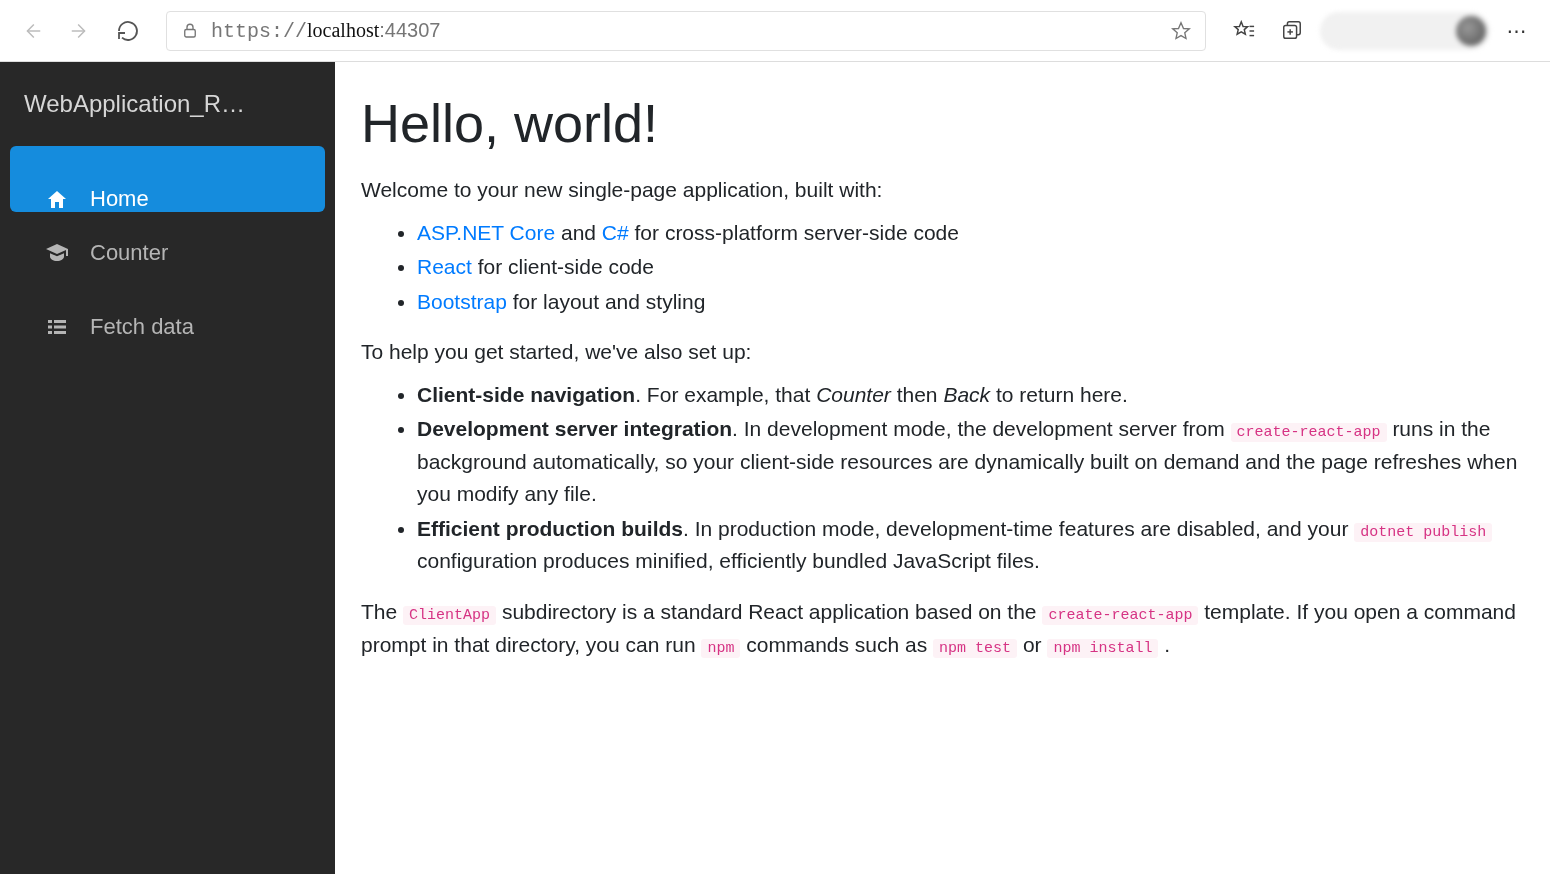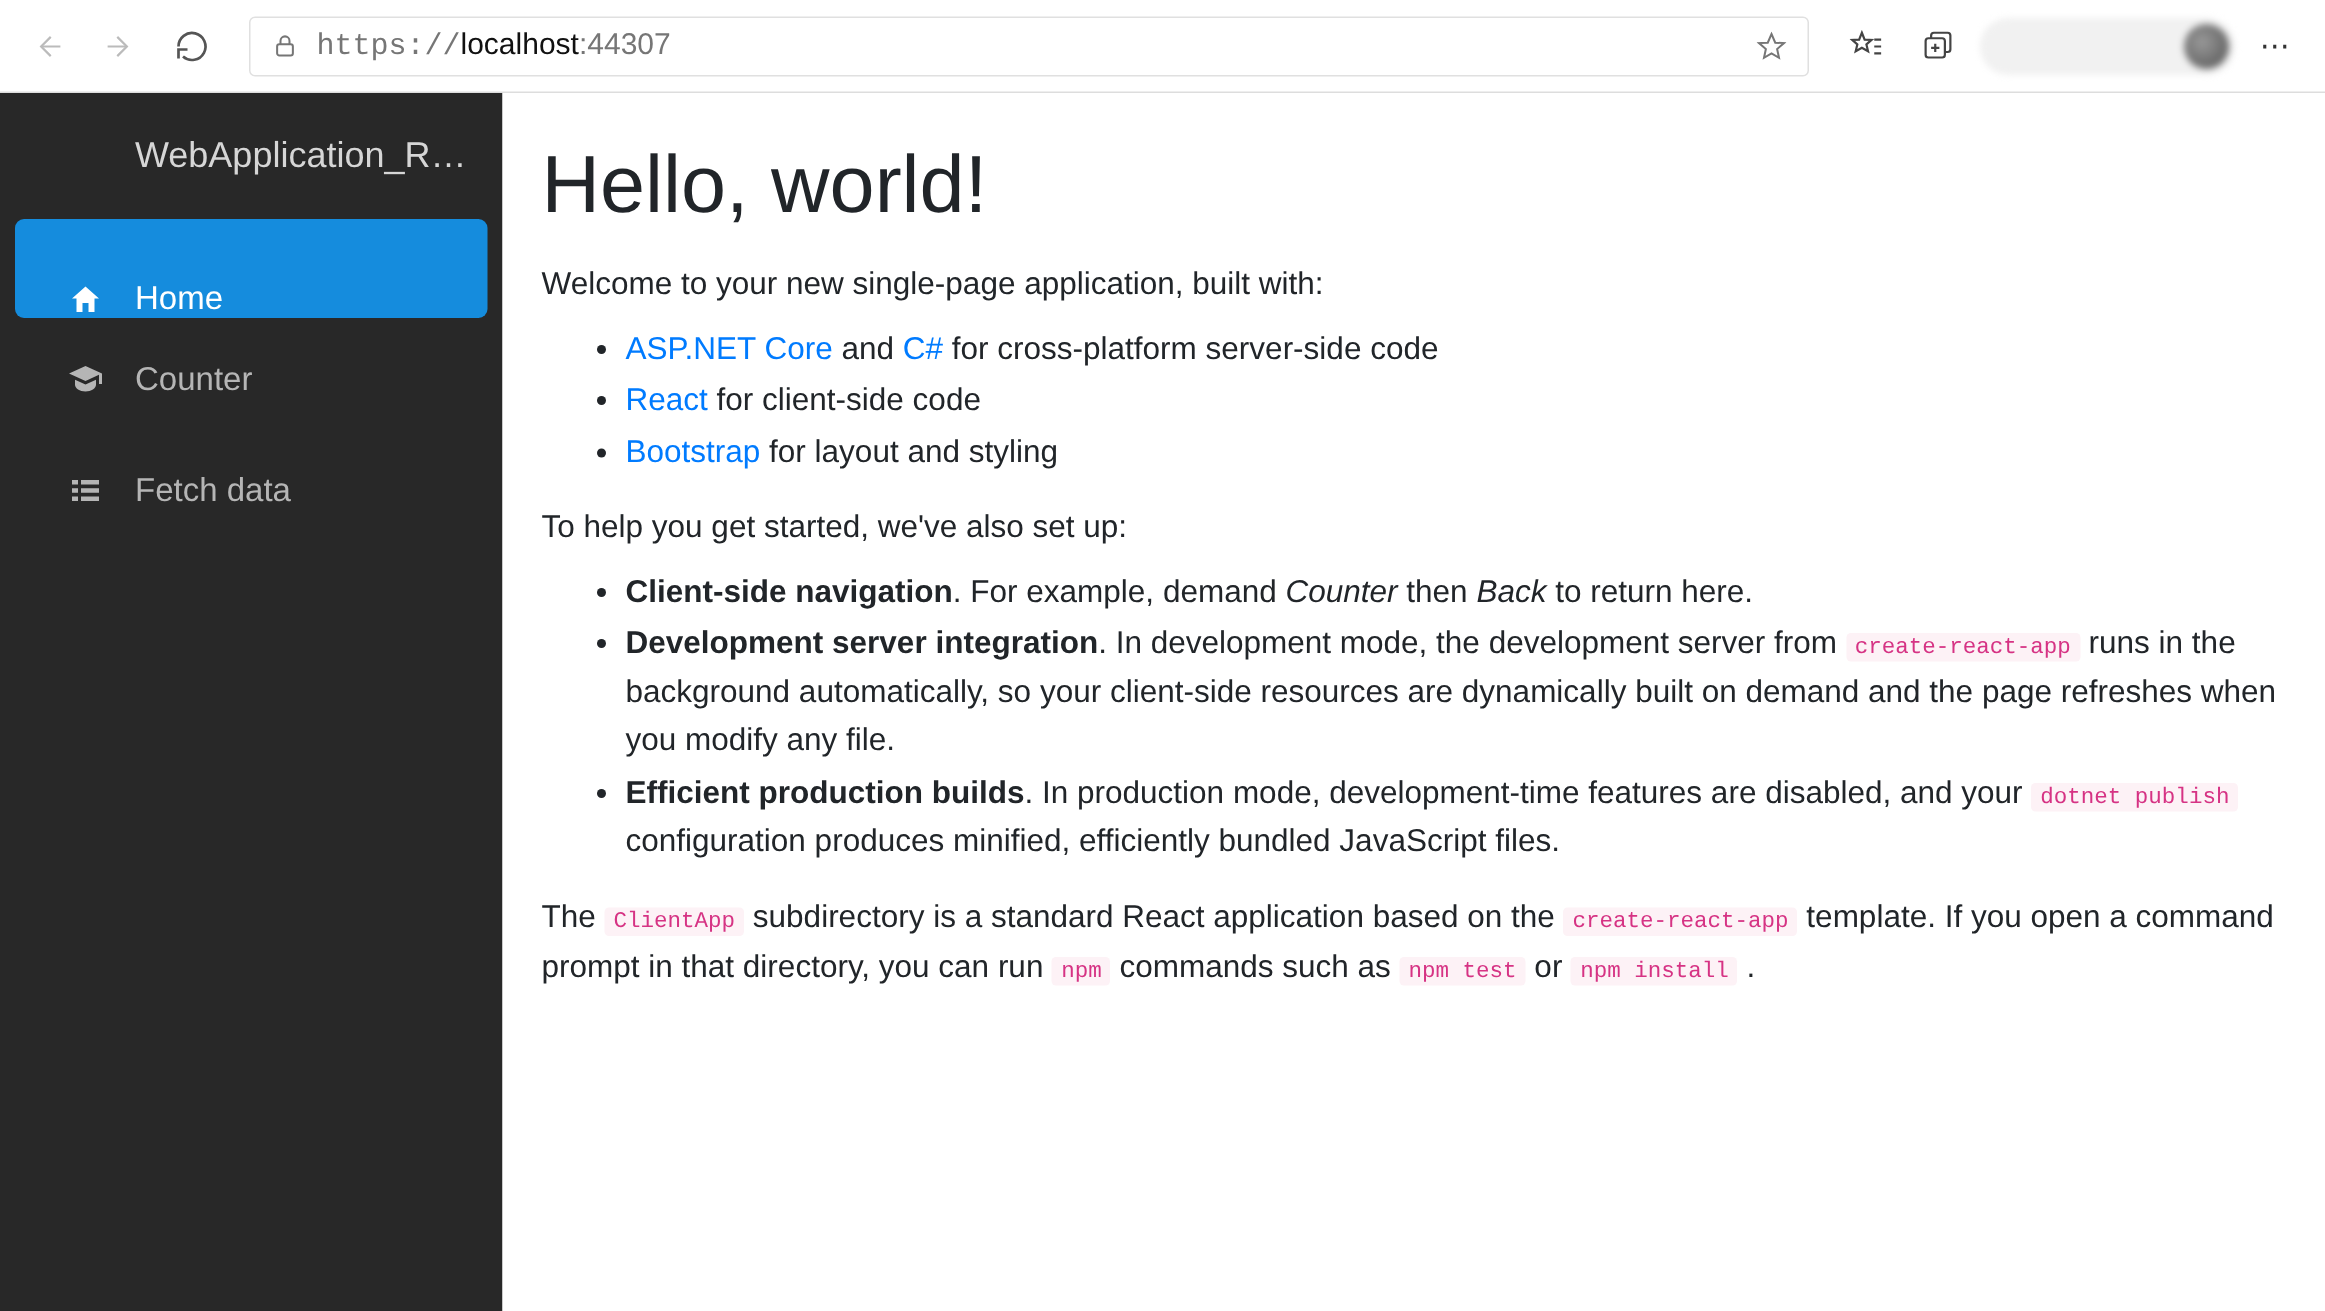--- a/index.html
+++ b/index.html
@@ -29,21 +29,21 @@
     align-items: center;
     gap: 12px;
     padding: 0 14px;
     border: 1px solid #e0e0e0;
     border-radius: 4px;
     background: #fff;
     margin: 0 10px;
   }
   .url { font-size: 20px; color: #111; }
   .url .proto { color: #767676; font-family: Liberation Mono, monospace; }
-  .url .host { color: #111; }
+  .url .host { color: #111; font-family: Liberation Serif, serif; }
   .url .port { color: #767676; }
   .lock-icon { color: #767676; }
   .star-icon { color: #767676; margin-left: auto; }
   .toolbar-icon {
     width: 40px; height: 40px;
     display:flex; align-items:center; justify-content:center;
     color:#444;
   }
   .profile-pill {
     width: 170px; height: 38px;
@@ -67,21 +67,21 @@
     width: 335px;
     background: #282828;
     color: #ccc;
     display:flex; flex-direction:column;
     padding-top: 10px;
   }
   .sidebar-title {
     font-size: 24px;
     color: #d6d6d6;
     padding: 18px 24px 24px 24px;
-    white-space: nowrap; overflow:hidden; text-overflow: ellipsis; text-align: right;
+    white-space: nowrap; overflow:hidden; text-overflow: ellipsis;
   }
   .nav-item {
     display:flex; align-items:center;
     gap: 20px;
     padding: 0 24px 0 34px;
     height: 66px;
     font-size: 22px;
     color: #b5b5b5;
     border-radius: 6px;
     margin: 4px 10px;
@@ -230,21 +230,21 @@
         <a href="#">React</a><span> for client-side code</span>
       </li>
       <li>
         <a href="#">Bootstrap</a><span> for layout and styling</span>
       </li>
     </ul>
 
     <p>To help you get started, we've also set up:</p>
     <ul>
       <li>
-        <strong>Client-side navigation</strong><span>. For example, demand </span><em>Counter</em><span> then </span><em>Back</em><span> to return here.</span>
+        <strong>Client-side navigation</strong><span>. For example, that </span><em>Counter</em><span> then </span><em>Back</em><span> to return here.</span>
       </li>
       <li>
         <strong>Development server integration</strong><span>. In development mode, the development server from </span><code>create-react-app</code><span> runs in the background automatically, so your client-side resources are dynamically built on demand and the page refreshes when you modify any file.</span>
       </li>
       <li>
         <strong>Efficient production builds</strong><span>. In production mode, development-time features are disabled, and your </span><code>dotnet publish</code><span> configuration produces minified, efficiently bundled JavaScript files.</span>
       </li>
     </ul>
 
     <p>

